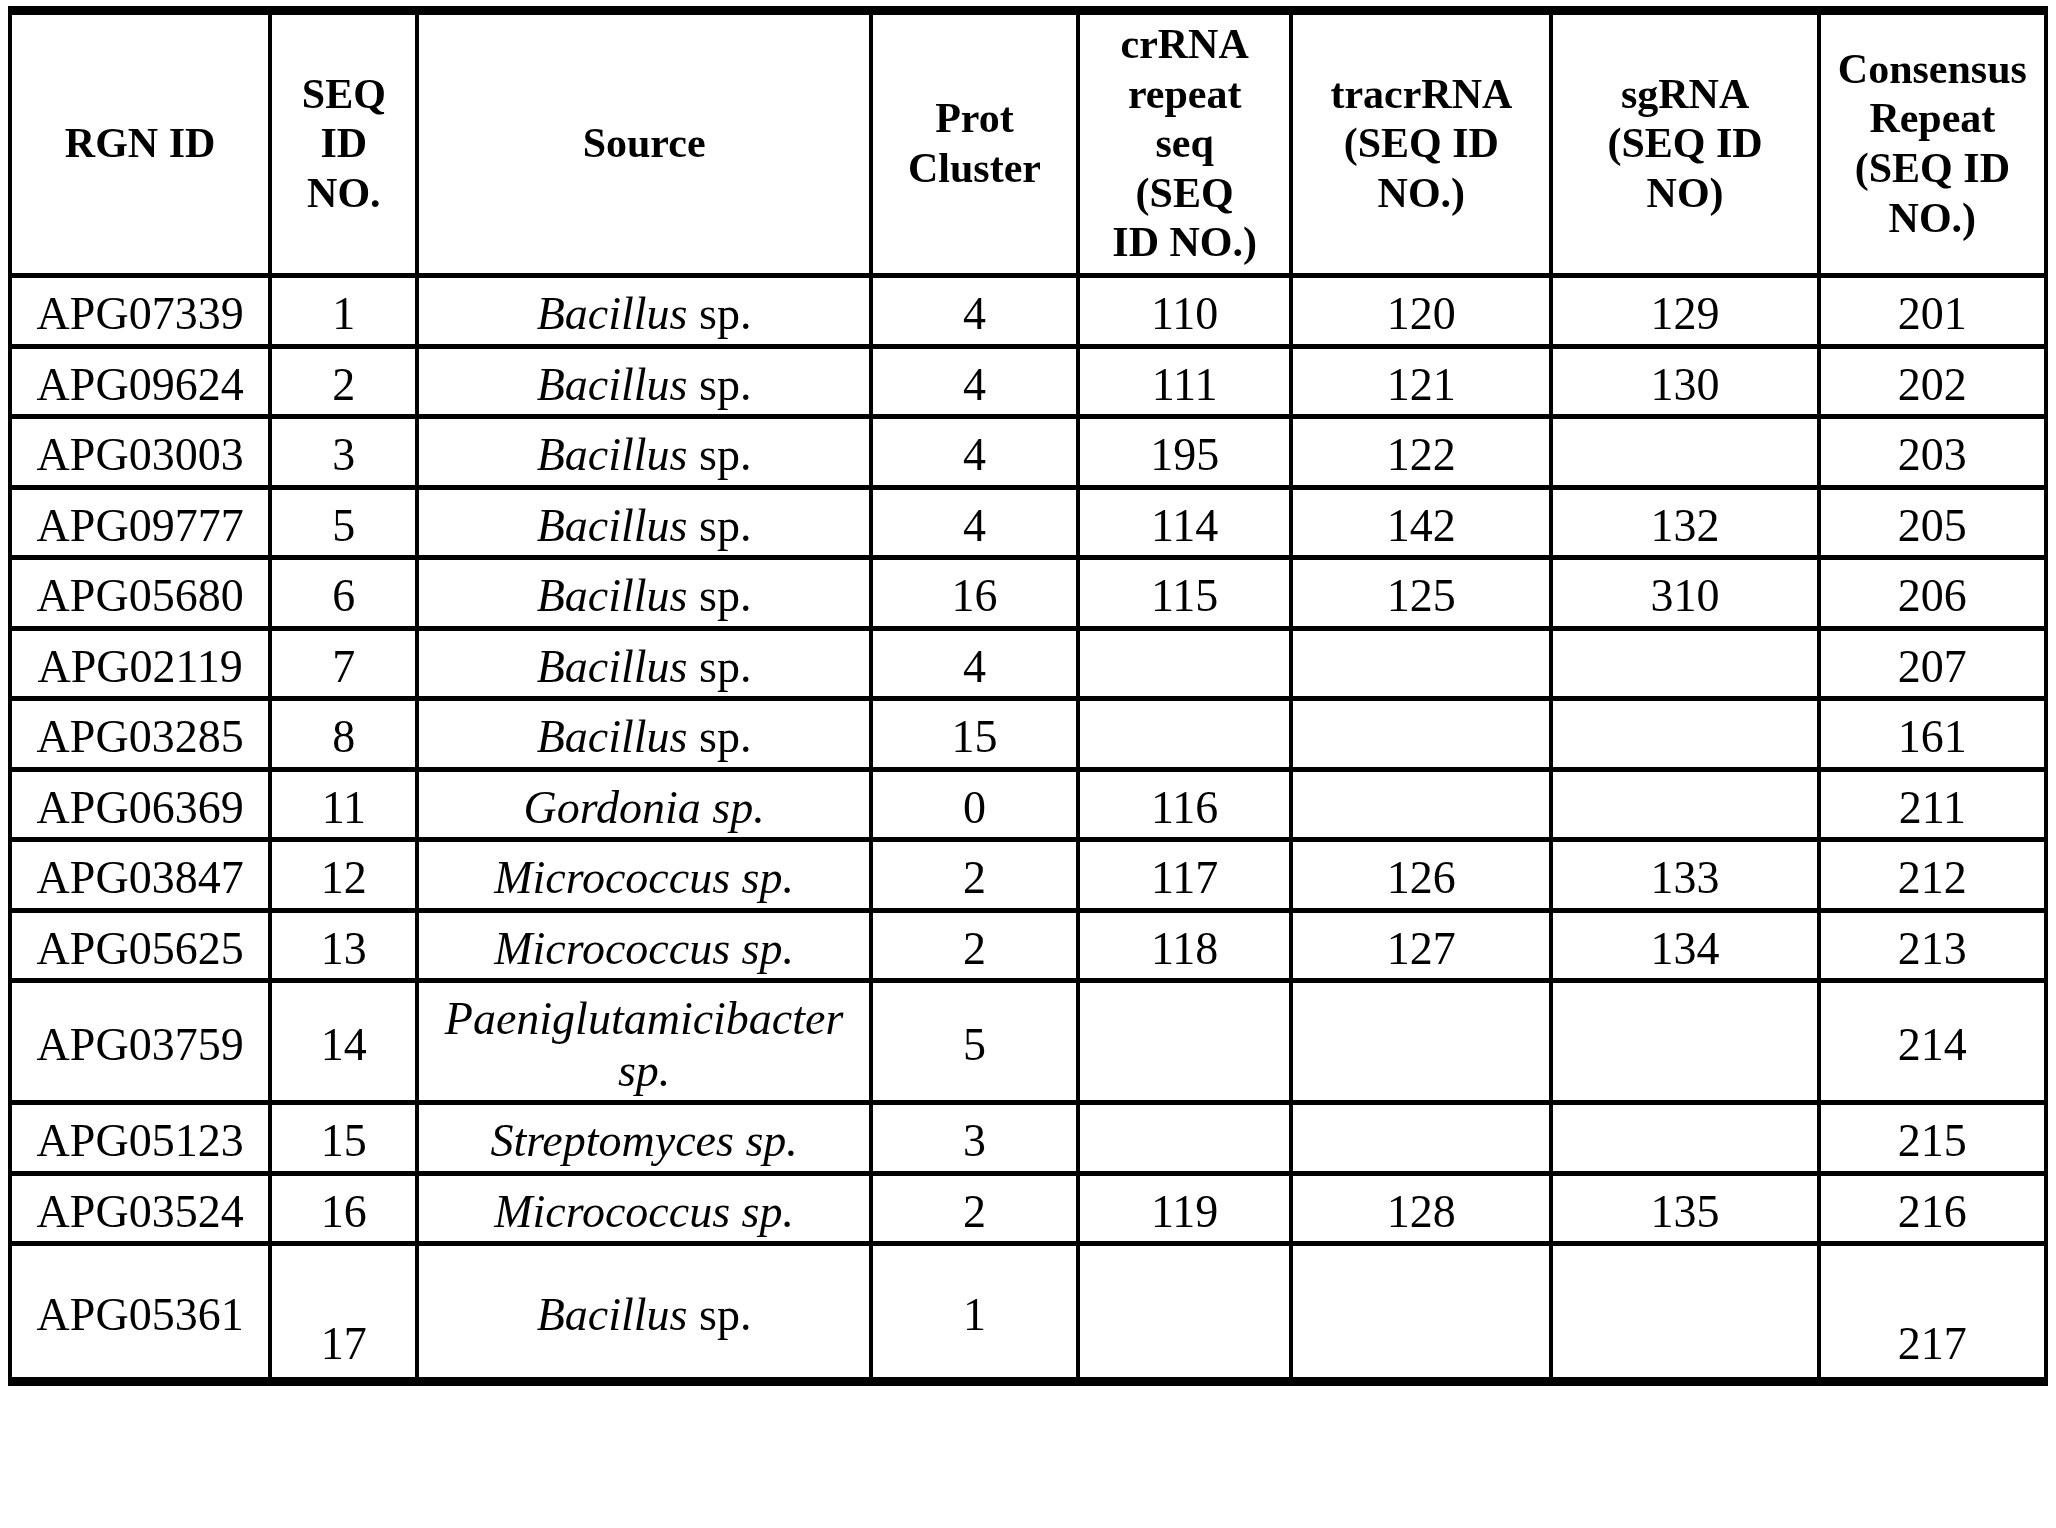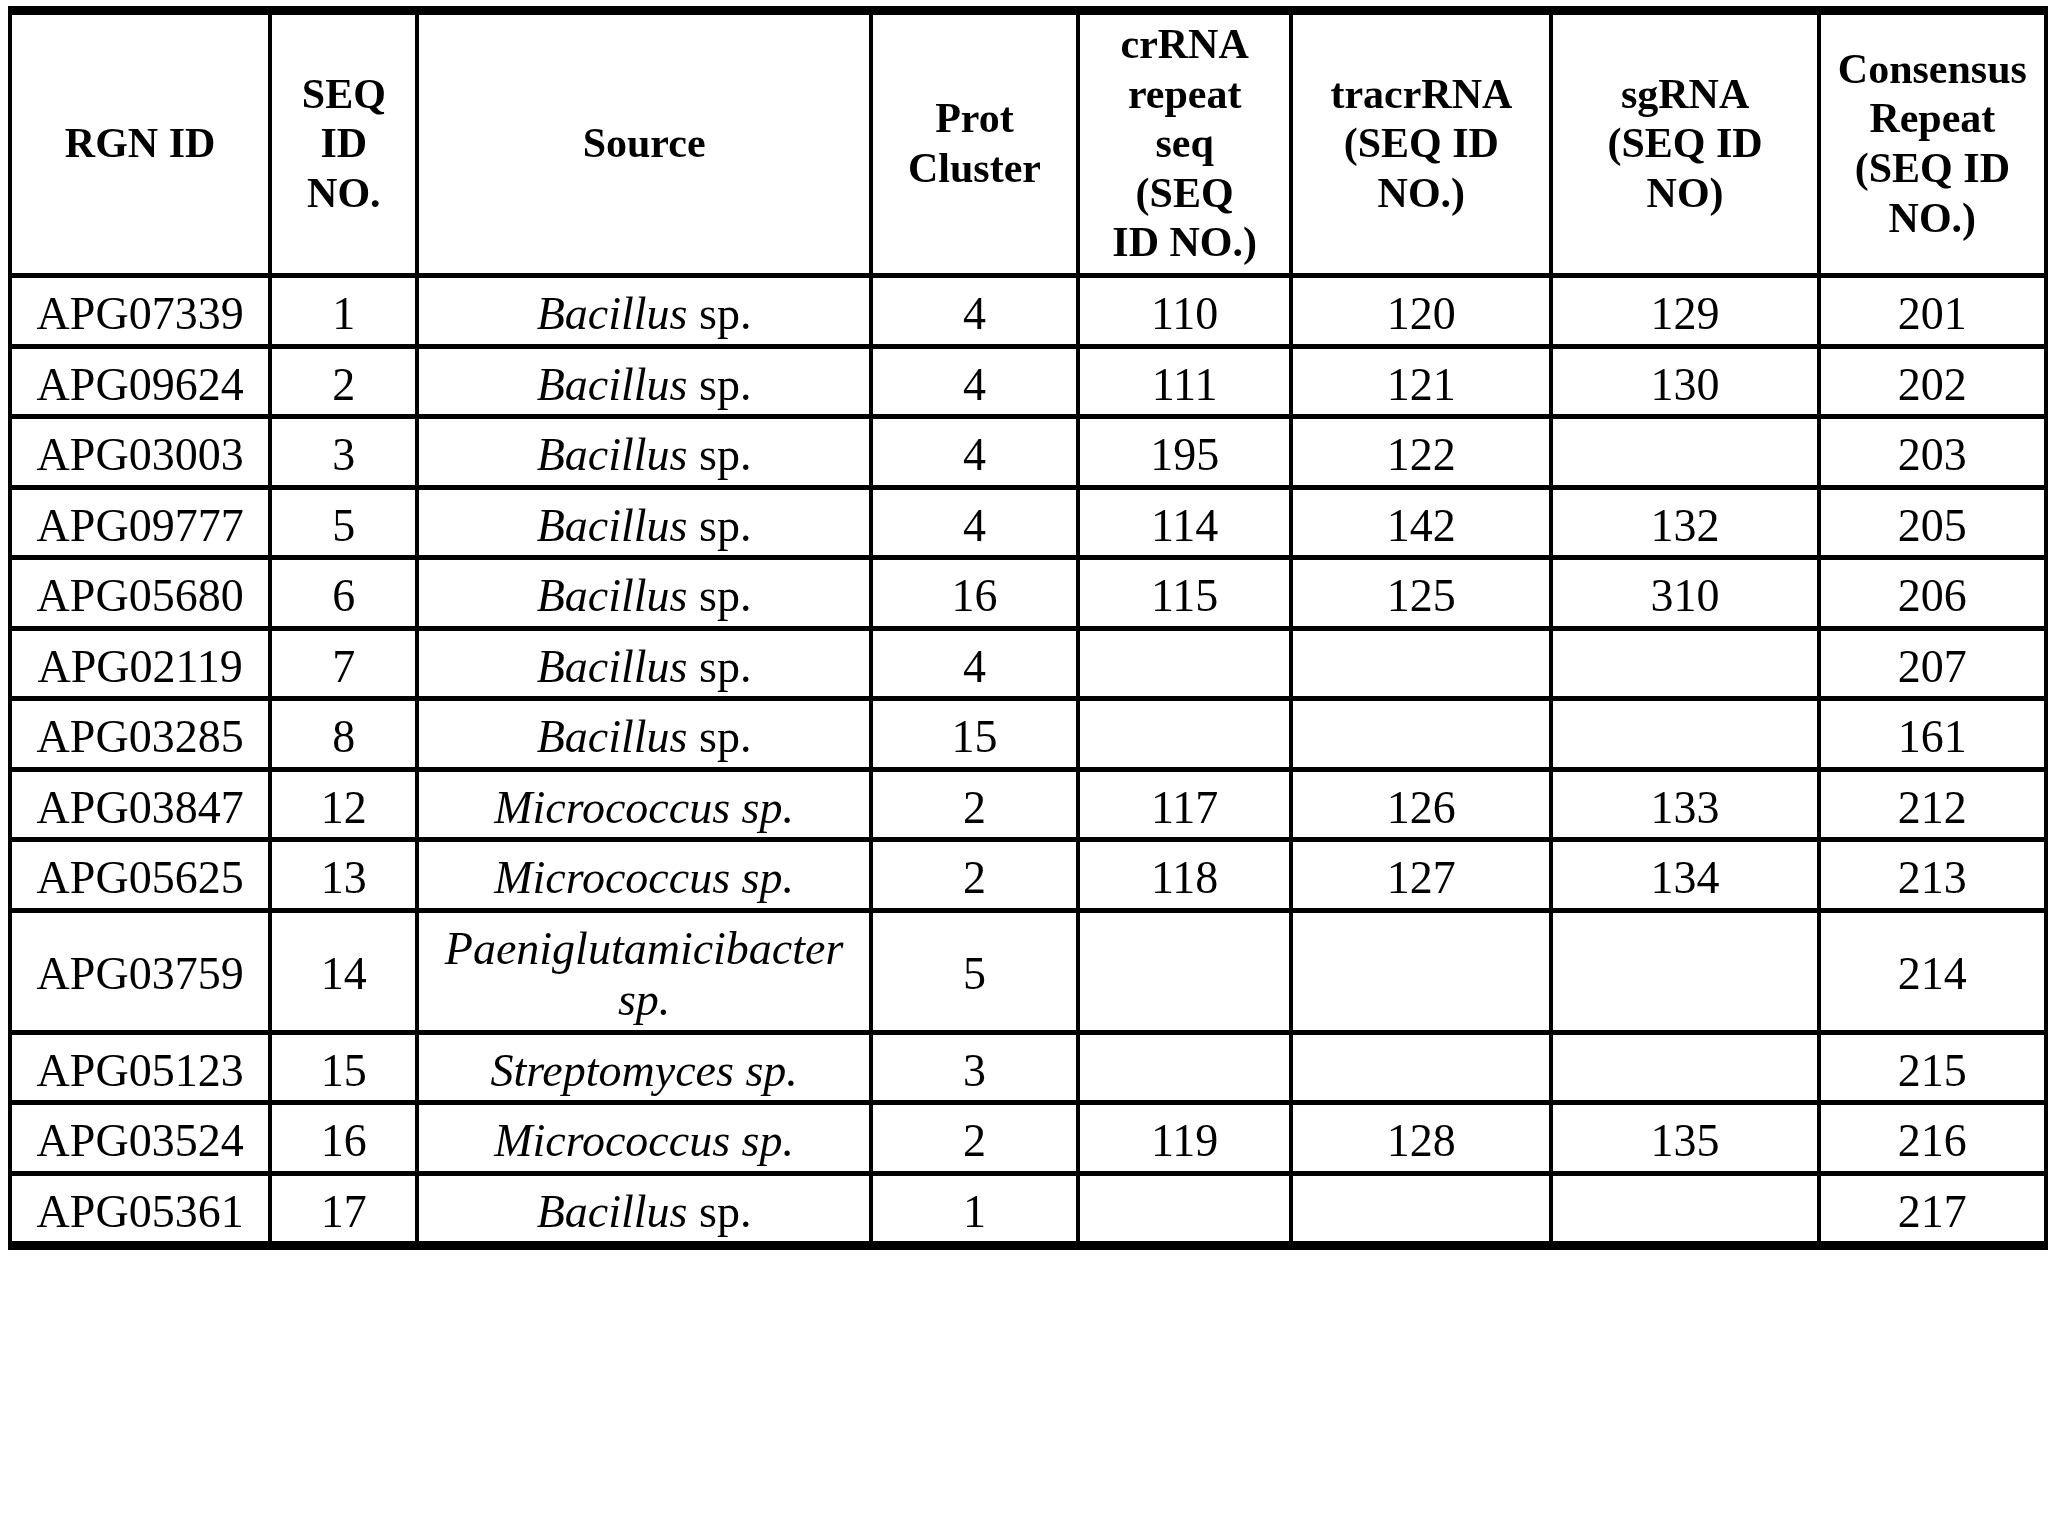--- a/index.html
+++ b/index.html
@@ -180,20 +180,30 @@
           <td>APG03285</td>
           <td>8</td>
           <td class="source-cell"><span class="src-italic">Bacillus</span><span class="src-roman"> sp.</span></td>
           <td>15</td>
           <td></td>
           <td></td>
           <td></td>
           <td>161</td>
         </tr>
         <tr>
+          <td>APG06369</td>
+          <td>11</td>
+          <td class="source-cell"><span class="src-italic">Gordonia sp.</span><span class="src-roman"></span></td>
+          <td>0</td>
+          <td>116</td>
+          <td></td>
+          <td></td>
+          <td>211</td>
+        </tr>
+        <tr>
           <td>APG03847</td>
           <td>12</td>
           <td class="source-cell"><span class="src-italic">Micrococcus sp.</span><span class="src-roman"></span></td>
           <td>2</td>
           <td>117</td>
           <td>126</td>
           <td>133</td>
           <td>212</td>
         </tr>
         <tr>

